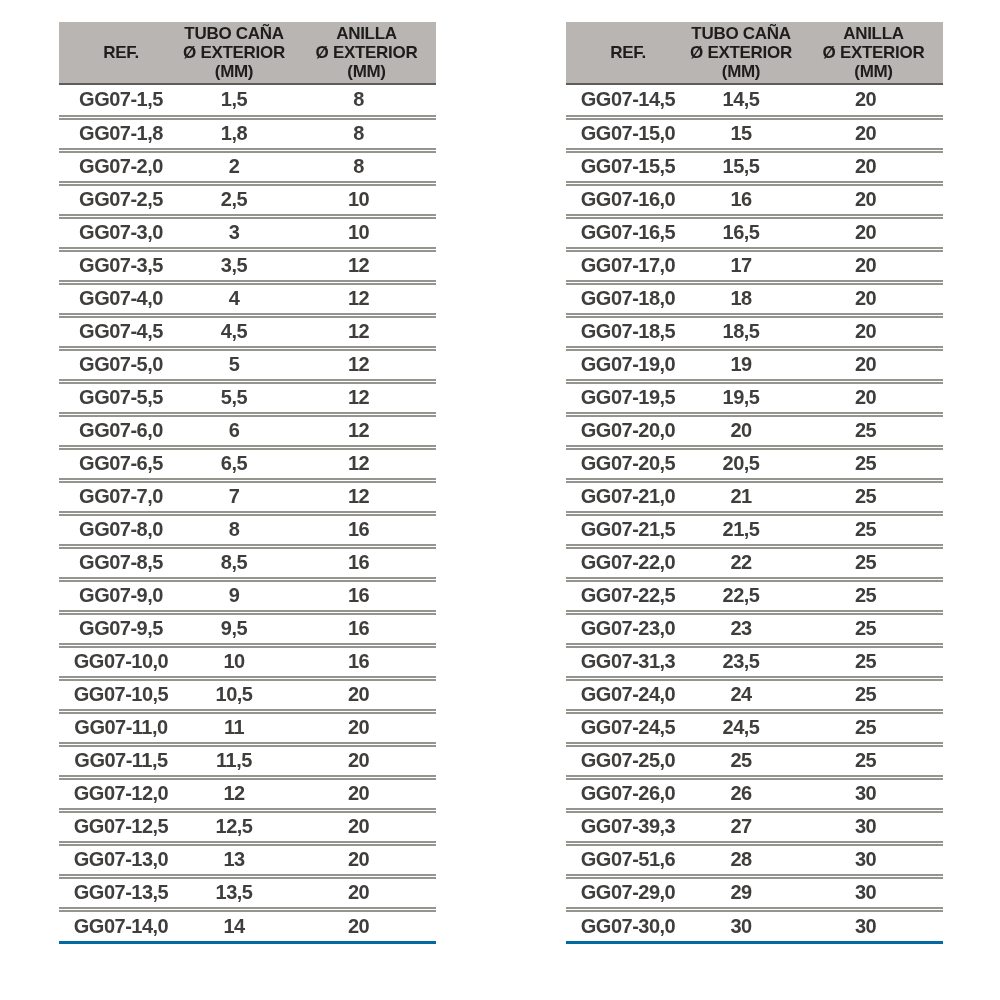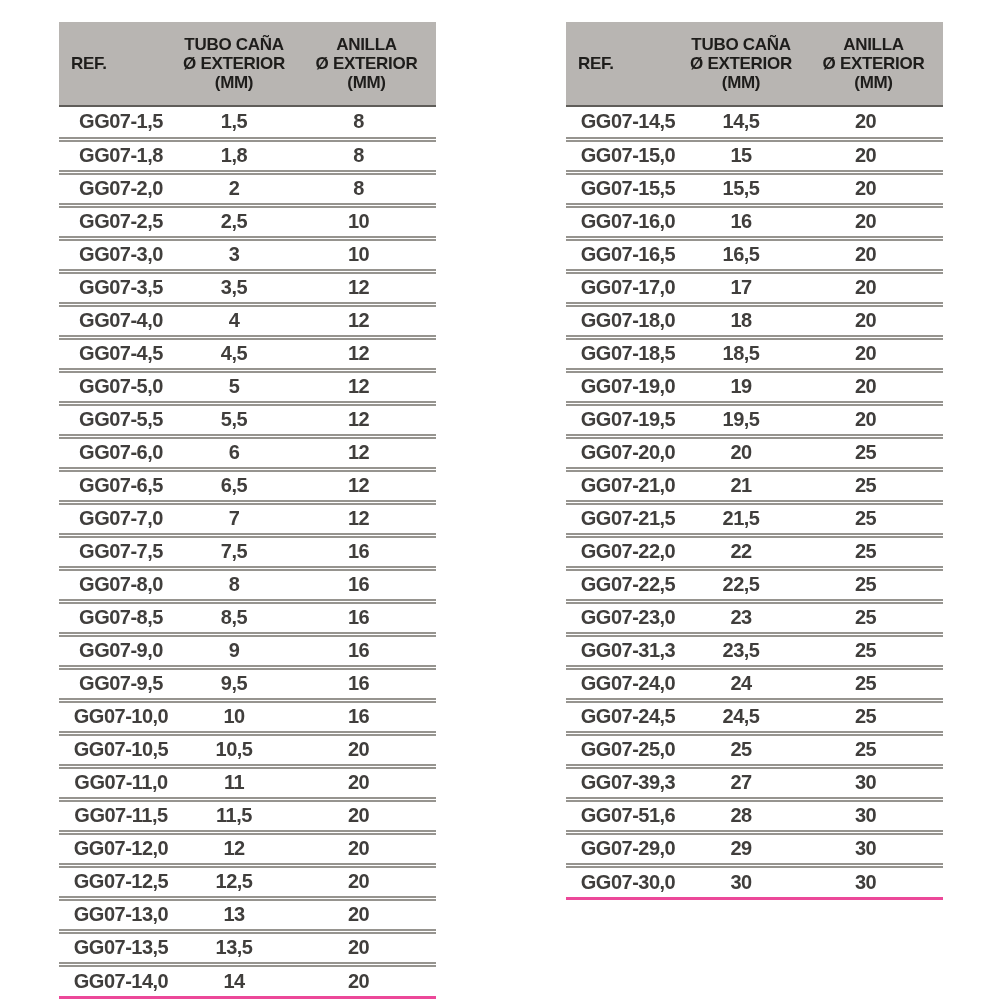--- a/index.html
+++ b/index.html
@@ -11,48 +11,48 @@
   .tbl-left  { left: 59px;  width: 377px; }
   .tbl-right { left: 566px; width: 377px; }
 
   table.spec { width: 100%; border-collapse: collapse; table-layout: fixed; }
   col.col-ref { width: 112px; }
   col.col-tubo { width: 126px; }
   col.col-anilla { width: 139px; }
 
   thead th {
     background: #b8b5b2;
-    height: 84px;
+    height: 62px;
     vertical-align: middle;
     color: #1e1d1b;
     font-size: 17px;
     line-height: 19px;
     font-weight: 700;
     letter-spacing: -0.3px;
     border-bottom: 2px solid #5f5d59;
   }
-  th.c-ref { text-align: left; padding-left: 12px; }
+  th.c-ref { text-align: center; padding-left: 12px; }
   th.c-num { text-align: center; }
   th.c-last { padding-right: 0; }
   .hline { display: block; text-align: center; }
 
   tbody td {
     height: 33px;
     font-size: 20px;
     font-weight: 700;
     color: #403e3c;
     letter-spacing: -0.5px;
     vertical-align: middle;
     border-bottom: 5px double #96948f;
     background: #ffffff;
   }
   td.c-ref { text-align: center; padding-left: 12px; }
   td.c-num { text-align: center; }
   td.c-last { padding-right: 16px; }
-  tbody tr:last-child td { border-bottom: 3px solid #ec4899; }
+  tbody tr:last-child td { border-bottom: 3px solid #0369a1; }
 </style>
 </head>
 <body>
 
 <div class="canvas">
 
   <section class="tbl-wrap tbl-left">
     <table class="spec">
       <colgroup>
         <col class="col-ref">
@@ -134,25 +134,20 @@
             <td class="c-ref">GG07-6,5</td>
             <td class="c-num">6,5</td>
             <td class="c-num c-last">12</td>
           </tr>
           <tr>
             <td class="c-ref">GG07-7,0</td>
             <td class="c-num">7</td>
             <td class="c-num c-last">12</td>
           </tr>
           <tr>
-            <td class="c-ref">GG07-7,5</td>
-            <td class="c-num">7,5</td>
-            <td class="c-num c-last">16</td>
-          </tr>
-          <tr>
             <td class="c-ref">GG07-8,0</td>
             <td class="c-num">8</td>
             <td class="c-num c-last">16</td>
           </tr>
           <tr>
             <td class="c-ref">GG07-8,5</td>
             <td class="c-num">8,5</td>
             <td class="c-num c-last">16</td>
           </tr>
           <tr>
@@ -286,20 +281,25 @@
             <td class="c-ref">GG07-19,5</td>
             <td class="c-num">19,5</td>
             <td class="c-num c-last">20</td>
           </tr>
           <tr>
             <td class="c-ref">GG07-20,0</td>
             <td class="c-num">20</td>
             <td class="c-num c-last">25</td>
           </tr>
           <tr>
+            <td class="c-ref">GG07-20,5</td>
+            <td class="c-num">20,5</td>
+            <td class="c-num c-last">25</td>
+          </tr>
+          <tr>
             <td class="c-ref">GG07-21,0</td>
             <td class="c-num">21</td>
             <td class="c-num c-last">25</td>
           </tr>
           <tr>
             <td class="c-ref">GG07-21,5</td>
             <td class="c-num">21,5</td>
             <td class="c-num c-last">25</td>
           </tr>
           <tr>
@@ -329,20 +329,25 @@
           </tr>
           <tr>
             <td class="c-ref">GG07-24,5</td>
             <td class="c-num">24,5</td>
             <td class="c-num c-last">25</td>
           </tr>
           <tr>
             <td class="c-ref">GG07-25,0</td>
             <td class="c-num">25</td>
             <td class="c-num c-last">25</td>
+          </tr>
+          <tr>
+            <td class="c-ref">GG07-26,0</td>
+            <td class="c-num">26</td>
+            <td class="c-num c-last">30</td>
           </tr>
           <tr>
             <td class="c-ref">GG07-39,3</td>
             <td class="c-num">27</td>
             <td class="c-num c-last">30</td>
           </tr>
           <tr>
             <td class="c-ref">GG07-51,6</td>
             <td class="c-num">28</td>
             <td class="c-num c-last">30</td>

